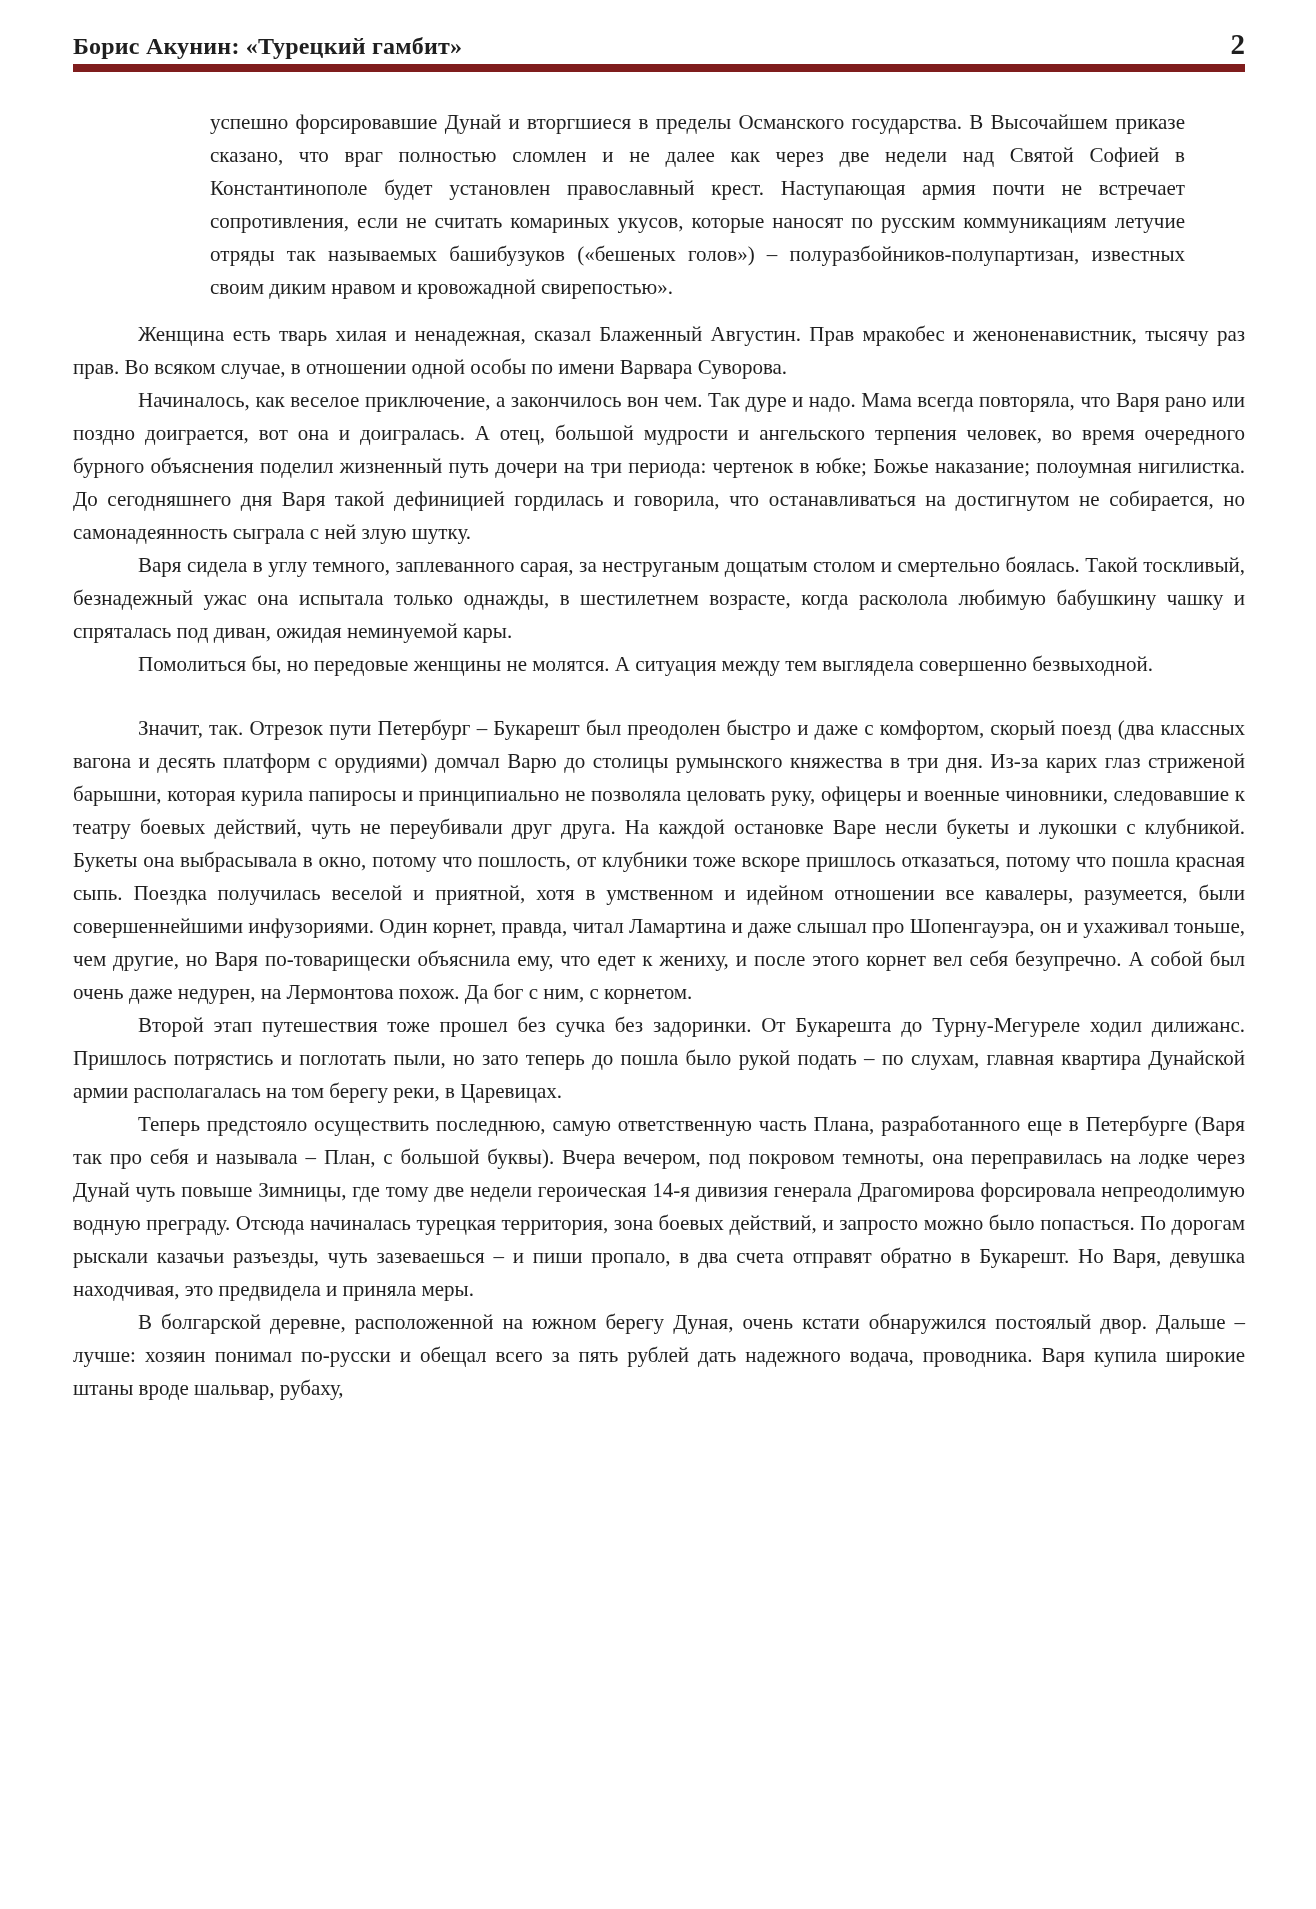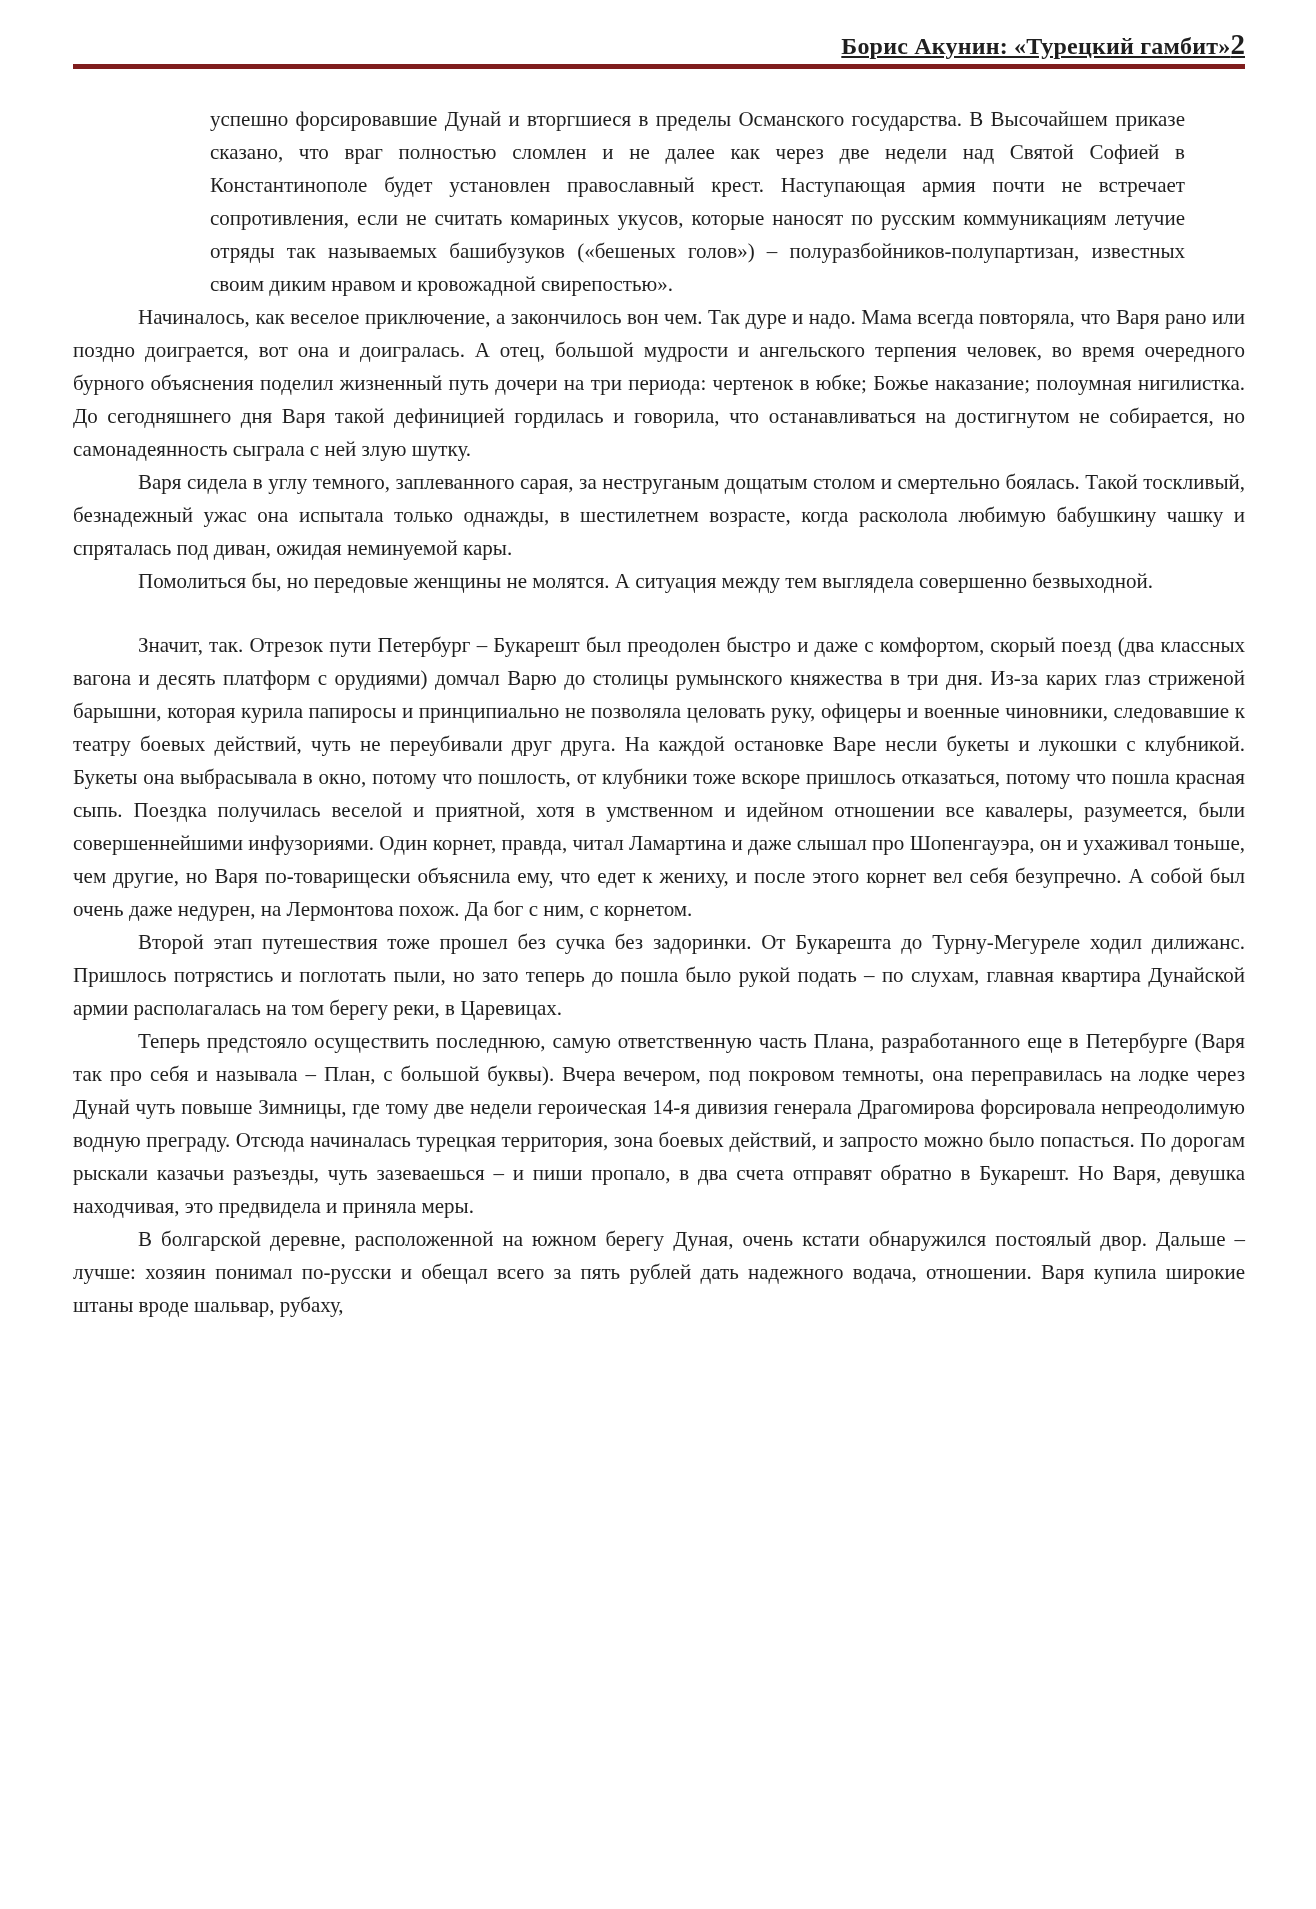--- a/index.html
+++ b/index.html
@@ -17,25 +17,24 @@
   .page {
     box-sizing: border-box;
     width: 1316px;
     height: 1909px;
     padding: 30px 71px 0 73px;
     background: #ffffff;
     overflow: hidden;
   }
   .page-header {
     display: flex;
-    justify-content: flex-end;
+    justify-content: space-between;
     align-items: baseline;
-    border-bottom: 5px solid #7f1d1d;
+    border-bottom: 8px solid #7f1d1d;
     padding-bottom: 5px;
-    text-decoration: underline;
   }
   .doc-title {
     font-weight: bold;
     font-size: 24px;
     line-height: 1.1;
     letter-spacing: 0.2px;
   }
   .page-number {
     font-weight: bold;
     font-size: 29px;
@@ -69,30 +68,31 @@
 <div class="page">
 
   <header class="page-header">
     <span class="doc-title">Борис Акунин: «Турецкий гамбит»</span>
     <span class="page-number">2</span>
   </header>
 
   <main class="page-body">
     <div class="quote">успешно форсировавшие Дунай и вторгшиеся в пределы Османского государства. В Высочайшем приказе сказано, что враг полностью сломлен и не далее как через две недели над Святой Софией в Константинополе будет установлен православный крест. Наступающая армия почти не встречает сопротивления, если не считать комариных укусов, которые наносят по русским коммуникациям летучие отряды так называемых башибузуков («бешеных голов») – полуразбойников-полупартизан, известных своим диким нравом и кровожадной свирепостью».</div>
 
+    <p class="para after-quote">Женщина есть тварь хилая и ненадежная, сказал Блаженный Августин. Прав мракобес и женоненавистник, тысячу раз прав. Во всяком случае, в отношении одной особы по имени Варвара Суворова.</p>
 
     <p class="para">Начиналось, как веселое приключение, а закончилось вон чем. Так дуре и надо. Мама всегда повторяла, что Варя рано или поздно доиграется, вот она и доигралась. А отец, большой мудрости и ангельского терпения человек, во время очередного бурного объяснения поделил жизненный путь дочери на три периода: чертенок в юбке; Божье наказание; полоумная нигилистка. До сегодняшнего дня Варя такой дефиницией гордилась и говорила, что останавливаться на достигнутом не собирается, но самонадеянность сыграла с ней злую шутку.</p>
 
 
     <p class="para">Варя сидела в углу темного, заплеванного сарая, за неструганым дощатым столом и смертельно боялась. Такой тоскливый, безнадежный ужас она испытала только однажды, в шестилетнем возрасте, когда расколола любимую бабушкину чашку и спряталась под диван, ожидая неминуемой кары.</p>
 
     <p class="para">Помолиться бы, но передовые женщины не молятся. А ситуация между тем выглядела совершенно безвыходной.</p>
 
     <p class="para scene-break">Значит, так. Отрезок пути Петербург – Букарешт был преодолен быстро и даже с комфортом, скорый поезд (два классных вагона и десять платформ с орудиями) домчал Варю до столицы румынского княжества в три дня. Из-за карих глаз стриженой барышни, которая курила папиросы и принципиально не позволяла целовать руку, офицеры и военные чиновники, следовавшие к театру боевых действий, чуть не переубивали друг друга. На каждой остановке Варе несли букеты и лукошки с клубникой. Букеты она выбрасывала в окно, потому что пошлость, от клубники тоже вскоре пришлось отказаться, потому что пошла красная сыпь. Поездка получилась веселой и приятной, хотя в умственном и идейном отношении все кавалеры, разумеется, были совершеннейшими инфузориями. Один корнет, правда, читал Ламартина и даже слышал про Шопенгауэра, он и ухаживал тоньше, чем другие, но Варя по-товарищески объяснила ему, что едет к жениху, и после этого корнет вел себя безупречно. А собой был очень даже недурен, на Лермонтова похож. Да бог с ним, с корнетом.</p>
 
     <p class="para">Второй этап путешествия тоже прошел без сучка без задоринки. От Букарешта до Турну-Мегуреле ходил дилижанс. Пришлось потрястись и поглотать пыли, но зато теперь до пошла было рукой подать – по слухам, главная квартира Дунайской армии располагалась на том берегу реки, в Царевицах.</p>
 
     <p class="para">Теперь предстояло осуществить последнюю, самую ответственную часть Плана, разработанного еще в Петербурге (Варя так про себя и называла – План, с большой буквы). Вчера вечером, под покровом темноты, она переправилась на лодке через Дунай чуть повыше Зимницы, где тому две недели героическая 14-я дивизия генерала Драгомирова форсировала непреодолимую водную преграду. Отсюда начиналась турецкая территория, зона боевых действий, и запросто можно было попасться. По дорогам рыскали казачьи разъезды, чуть зазеваешься – и пиши пропало, в два счета отправят обратно в Букарешт. Но Варя, девушка находчивая, это предвидела и приняла меры.</p>
 
-    <p class="para">В болгарской деревне, расположенной на южном берегу Дуная, очень кстати обнаружился постоялый двор. Дальше – лучше: хозяин понимал по-русски и обещал всего за пять рублей дать надежного водача, отношении. Варя купила широкие штаны вроде шальвар, рубаху,</p>
+    <p class="para">В болгарской деревне, расположенной на южном берегу Дуная, очень кстати обнаружился постоялый двор. Дальше – лучше: хозяин понимал по-русски и обещал всего за пять рублей дать надежного водача, проводника. Варя купила широкие штаны вроде шальвар, рубаху,</p>
   </main>
 
 </div>
 
 </body></html>

